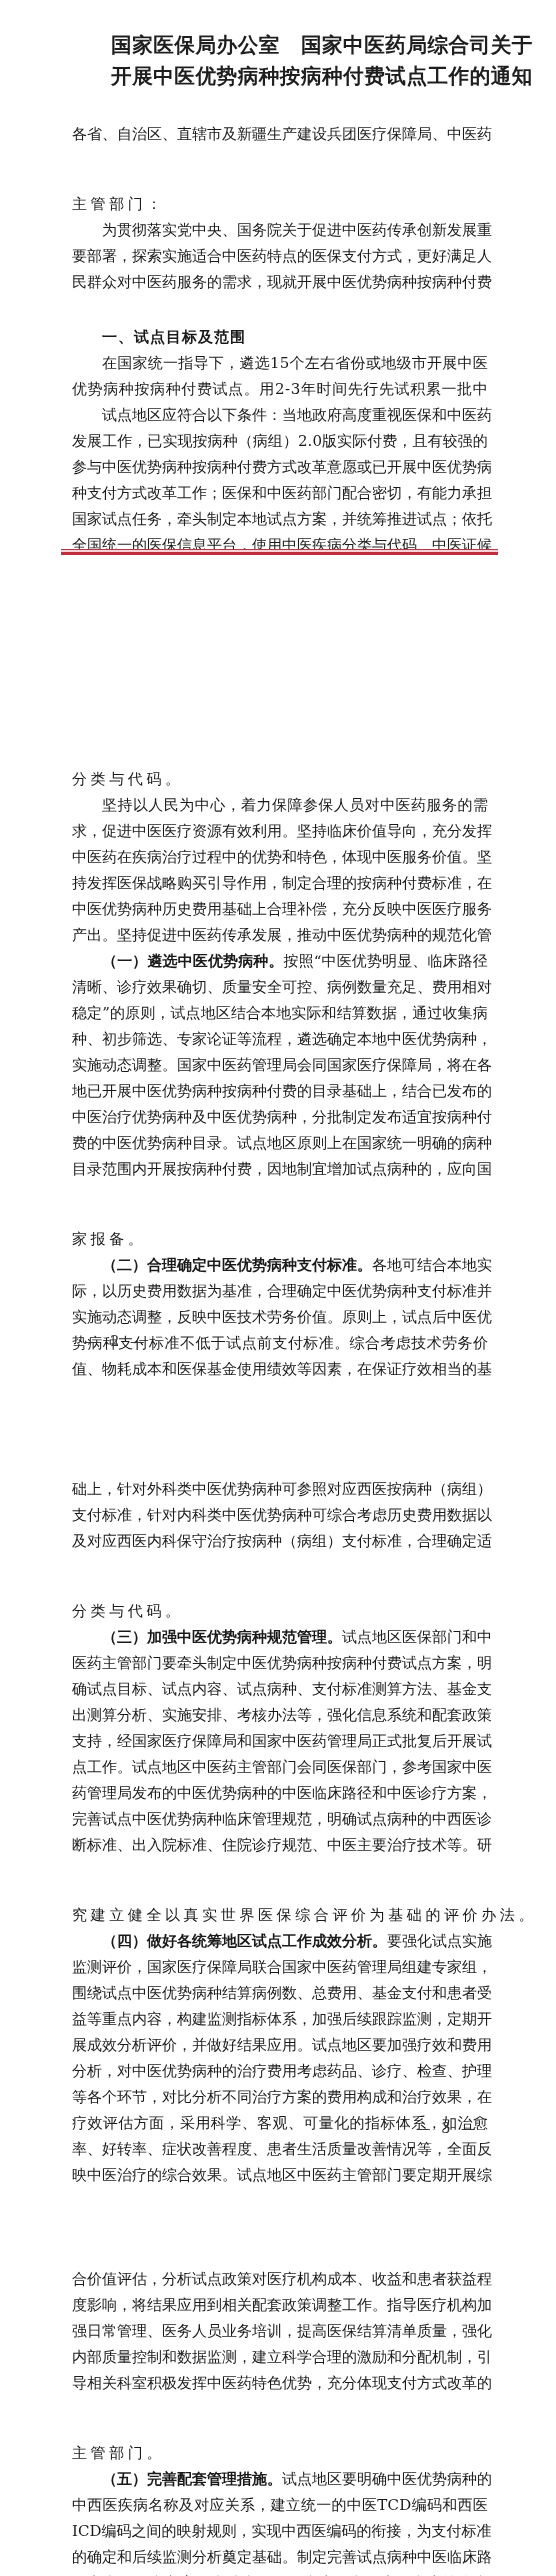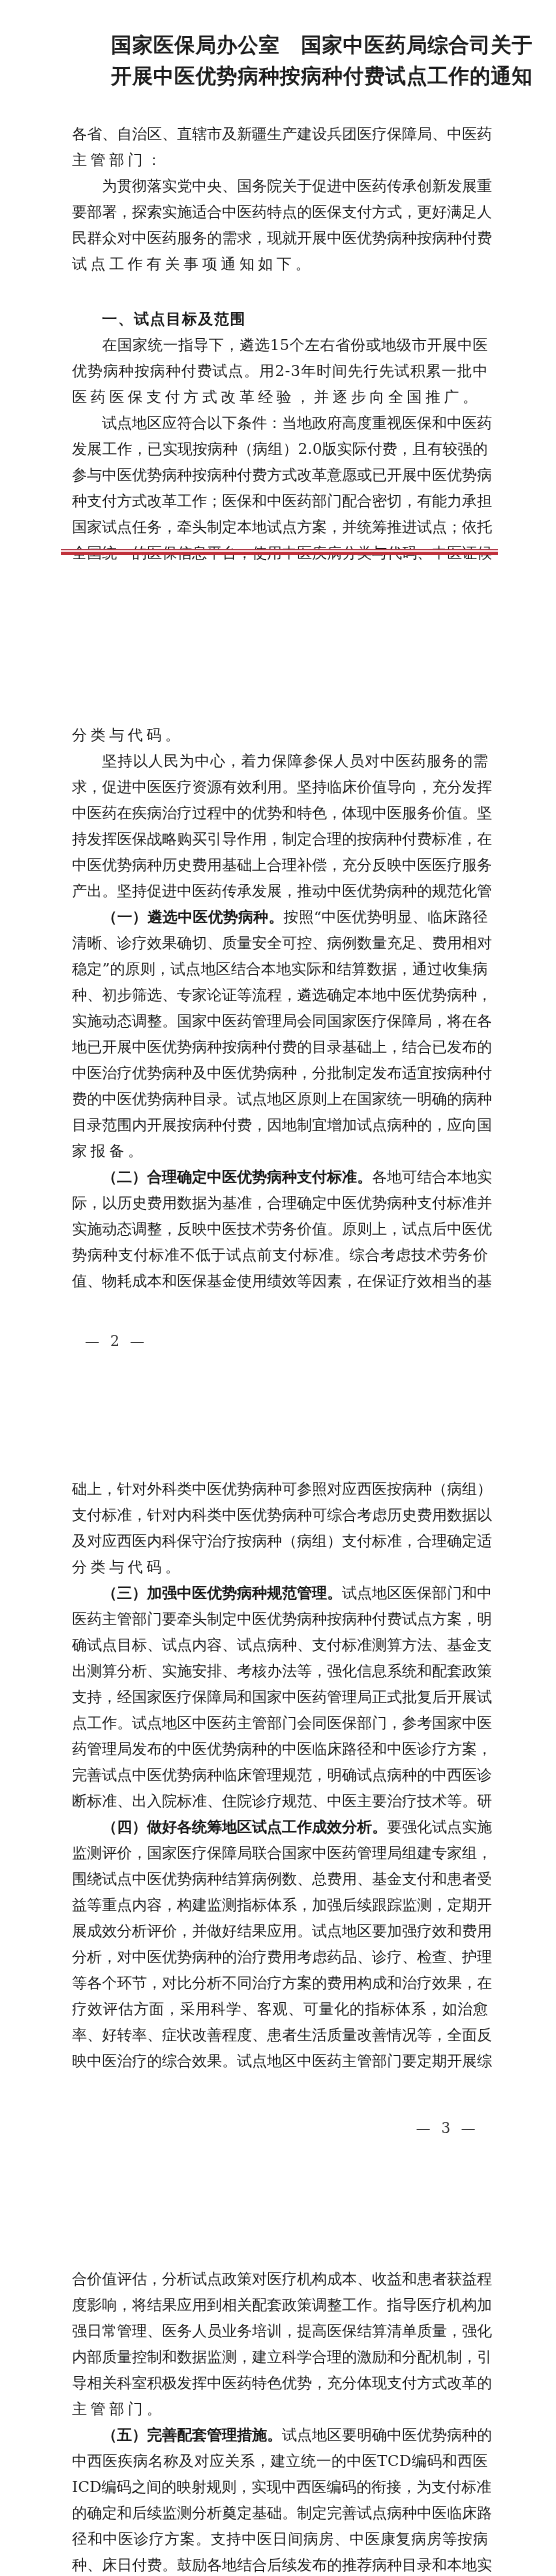--- a/index.html
+++ b/index.html
@@ -4,21 +4,21 @@
 <style>
   html, body { margin: 0; padding: 0; background: #ffffff; }
   body { width: 556px; height: 2976px; position: relative; overflow: hidden;
          font-family: "DejaVu Serif", "Liberation Serif", serif; color: #1a1a1a; }
   .title { position: absolute; left: 0; width: 556px; text-align: center;
            font-family: "DejaVu Sans", "Liberation Sans", sans-serif; font-weight: bold;
            font-size: 20.6px; letter-spacing: 0.5px; color: #1e1e1e; line-height: 25px; padding-left: 44px; }
   .block { position: absolute; left: 72px; width: 416px; }
   .line { height: 26px; line-height: 26px; font-size: 15px; white-space: nowrap;
           display: flex; justify-content: space-between; }
-  .line.last { justify-content: flex-start; letter-spacing: 3.6px; }
+  .line.last { justify-content: flex-start; letter-spacing: 3.6px; margin-top: 44px; }
   .line span.ch { display: inline-block; }
   .line.indent { padding-left: 30px; }
   .heading { font-family: "DejaVu Sans", "Liberation Sans", sans-serif; font-weight: bold;
              letter-spacing: 1px; justify-content: flex-start; margin-top: 29px; }
   .bold-lead { font-family: "DejaVu Sans", "Liberation Sans", sans-serif; font-weight: bold; }
   .pagenum { position: absolute; font-size: 14.4px; letter-spacing: 3.1px; color: #333; }
   .redline { position: absolute; left: 61px; width: 437px; }
   .redline .thin { height: 1px; background: #b03a48; }
   .redline .gap { height: 2.1px; background: #f4d4d8; }
   .redline .thick { height: 2.6px; background: #c0303a; }
@@ -143,21 +143,20 @@
         <span class="ch">优</span>
         <span class="ch">势</span>
         <span class="ch">病</span>
         <span class="ch">种</span>
         <span class="ch">按</span>
         <span class="ch">病</span>
         <span class="ch">种</span>
         <span class="ch">付</span>
         <span class="ch">费</span>
       </div>
-      <div class="line last">试点工作有关事项通知如下。</div>
       <div class="line indent heading">一、试点目标及范围</div>
       <div class="line indent">
         <span class="ch">在</span>
         <span class="ch">国</span>
         <span class="ch">家</span>
         <span class="ch">统</span>
         <span class="ch">一</span>
         <span class="ch">指</span>
         <span class="ch">导</span>
         <span class="ch">下</span>
@@ -203,21 +202,20 @@
         <span class="ch">先</span>
         <span class="ch">行</span>
         <span class="ch">先</span>
         <span class="ch">试</span>
         <span class="ch">积</span>
         <span class="ch">累</span>
         <span class="ch">一</span>
         <span class="ch">批</span>
         <span class="ch">中</span>
       </div>
-      <div class="line last">医药医保支付方式改革经验，并逐步向全国推广。</div>
       <div class="line indent">
         <span class="ch">试</span>
         <span class="ch">点</span>
         <span class="ch">地</span>
         <span class="ch">区</span>
         <span class="ch">应</span>
         <span class="ch">符</span>
         <span class="ch">合</span>
         <span class="ch">以</span>
         <span class="ch">下</span>
@@ -1340,20 +1338,21 @@
         <span class="ch">主</span>
         <span class="ch">要</span>
         <span class="ch">治</span>
         <span class="ch">疗</span>
         <span class="ch">技</span>
         <span class="ch">术</span>
         <span class="ch">等</span>
         <span class="ch">。</span>
         <span class="ch">研</span>
       </div>
+      <div class="line last">究建立健全以真实世界医保综合评价为基础的评价办法。</div>
       <div class="line indent">
         <span class="ch bold-lead">（</span>
         <span class="ch bold-lead">四</span>
         <span class="ch bold-lead">）</span>
         <span class="ch bold-lead">做</span>
         <span class="ch bold-lead">好</span>
         <span class="ch bold-lead">各</span>
         <span class="ch bold-lead">统</span>
         <span class="ch bold-lead">筹</span>
         <span class="ch bold-lead">地</span>

